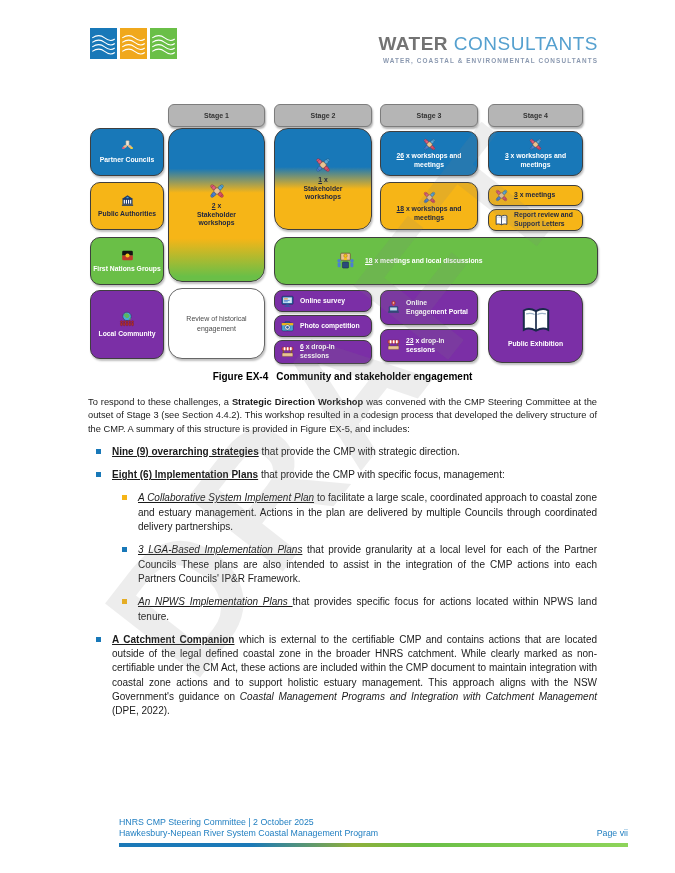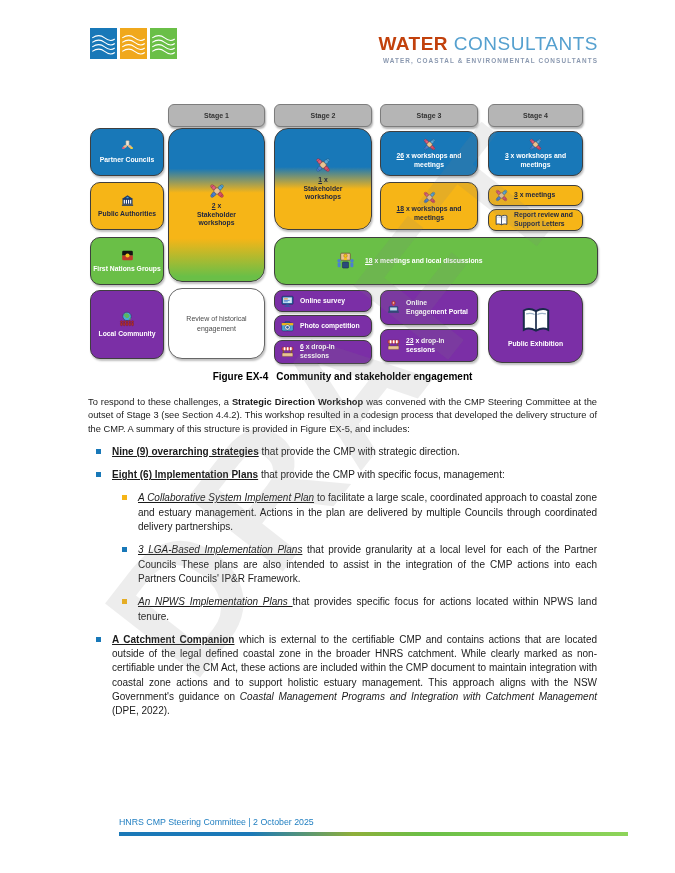--- a/index.html
+++ b/index.html
@@ -5,21 +5,21 @@
   * { margin:0; padding:0; box-sizing:border-box; }
   html,body { background:#ffffff; }
   body { font-family:"Liberation Sans", sans-serif; }
   .page { position:relative; width:675px; height:873px; background:#fff; overflow:hidden; margin:0 auto; }
 
   
   .hdr-logos { position:absolute; left:90px; top:28px; display:flex; gap:3px; }
   .hdr-logos .sq { width:27px; height:31px; position:relative; }
   .hdr-brand { position:absolute; right:77px; top:33px; text-align:right; }
   .brand-line { font-size:19px; letter-spacing:0.5px; }
-  .brand-primary { color:#c2410c; font-weight:bold; }
+  .brand-primary { color:#737373; font-weight:bold; }
   .brand-secondary { color:#55a0cf; font-weight:normal; }
   .brand-tagline { font-size:6.4px; color:#8b99b0; letter-spacing:1.1px; margin-top:2px; font-weight:bold; }
 
   
   .watermark { position:absolute; left:340px; top:400px; transform:translate(-50%,-50%) rotate(-52deg);
     font-size:175px; font-weight:bold; letter-spacing:8px; color:rgba(130,130,130,0.14);
     z-index:40; pointer-events:none; white-space:nowrap; }
 
   
   .diagram { position:absolute; left:88px; top:100px; width:512px; height:266px; z-index:1; }
@@ -372,16 +372,20 @@
       </div>
       <div class="bullet b1">
         <span class="mk mk-blue"></span>
         <div class="btext"><span class="lead1">A Catchment Companion</span><span> which is external to the certifiable CMP and contains actions that are located outside of the legal defined coastal zone in the broader HNRS catchment. While clearly marked as non-certifiable under the CM Act, these actions are included within the CMP document to maintain integration with coastal zone actions and to support holistic estuary management. This approach aligns with the NSW Government's guidance on </span><span class="it">Coastal Management Programs and Integration with Catchment Management</span><span> (DPE, 2022).</span></div>
       </div>
     </div>
   </div>
 
   <div class="footer">
     <div class="f-line">HNRS CMP Steering Committee | 2 October 2025</div>
+    <div class="f-row">
+      <div class="f-line">Hawkesbury-Nepean River System Coastal Management Program</div>
+      <div class="f-line">Page vii</div>
+    </div>
     <div class="f-bar"></div>
   </div>
 
 </div>
 
 </body></html>

